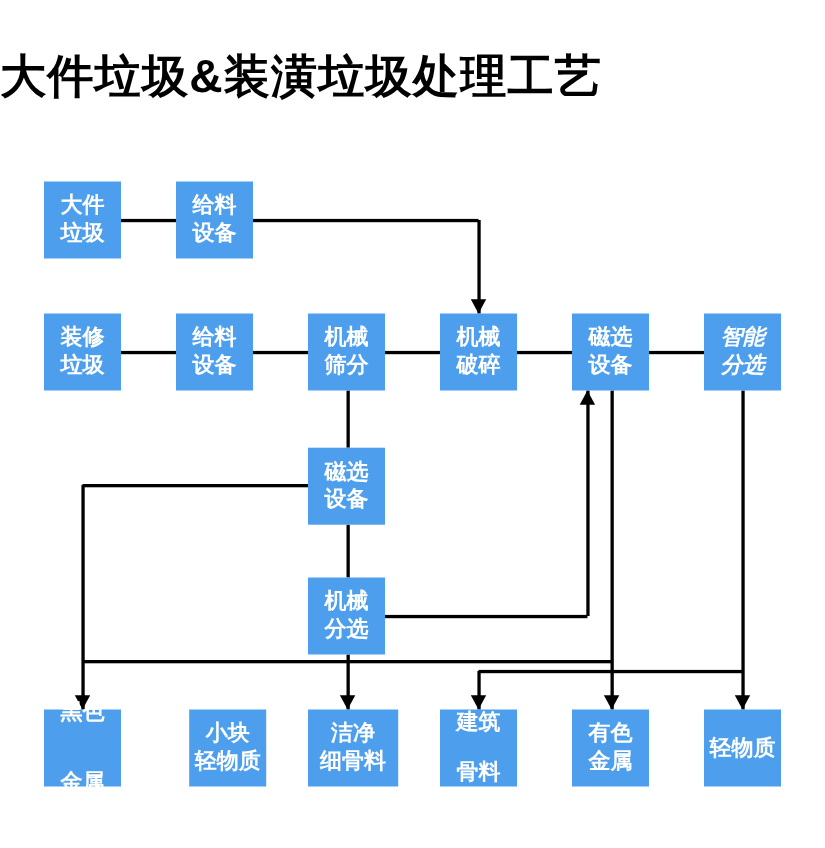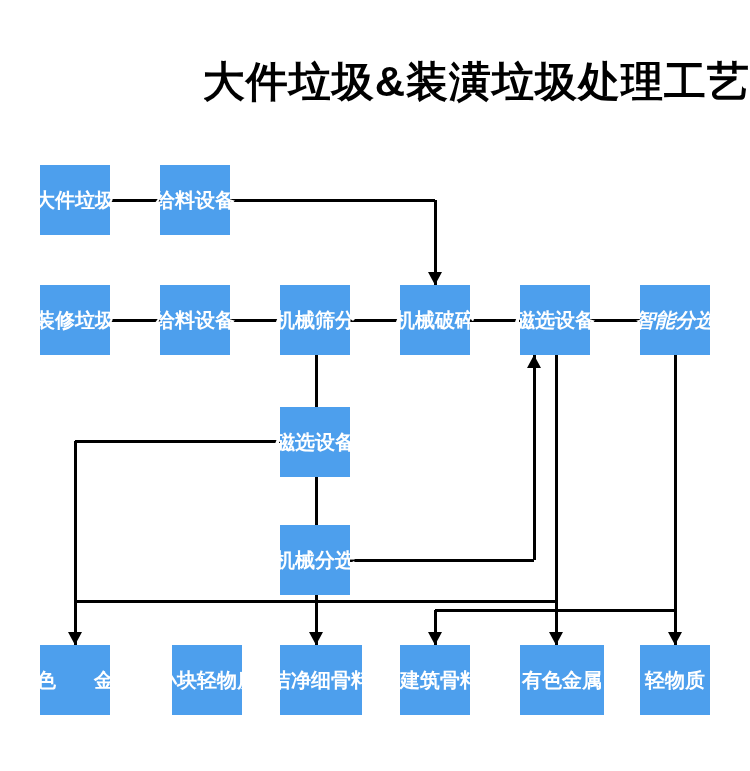--- a/index.html
+++ b/index.html
@@ -13,36 +13,35 @@
     height: 771px;
     background: var(--bg, #ffffff);
     overflow: hidden;
     font-family: "Liberation Sans", sans-serif;
   }
   .diagram-title {
     position: absolute;
     left: 0;
     top: 42px;
     width: 100%;
-    text-align: right;
+    text-align: left;
     font-size: 42px;
     font-weight: bold;
     color: var(--title-color, #000000);
     letter-spacing: 1px;
     white-space: nowrap;
-    margin-top: 12px;
   }
   .node {
     position: absolute;
     width: 70px;
     height: 70px;
     background: var(--node-fill, #4D9FED);
     color: var(--node-text, #ffffff);
     display: flex;
-    flex-direction: row;
+    flex-direction: column;
     align-items: center;
     justify-content: center;
     text-align: center;
     font-size: 20px;
     font-weight: bold;
     line-height: 25px;
     box-sizing: border-box;
   }
   .node-line { white-space: nowrap; }
   .seg {
@@ -147,21 +146,21 @@
         <div class="node-line">轻物质</div>
       </div>
       <div class="node" style="left: 280px; top: 645px; width: 82px; height: 70px;">
         <div class="node-line">洁净</div>
         <div class="node-line">细骨料</div>
       </div>
       <div class="node" style="left: 400px; top: 645px; width: 70px; height: 70px; justify-content: space-between;">
         <div class="node-line">建筑</div>
         <div class="node-line">骨料</div>
       </div>
-      <div class="node" style="left: 520px; top: 645px; width: 84px; height: 70px;">
+      <div class="node" style="left: 520px; top: 645px; width: 70px; height: 70px;">
         <div class="node-line">有色</div>
         <div class="node-line">金属</div>
       </div>
       <div class="node" style="left: 640px; top: 645px; width: 70px; height: 70px;">
         <div class="node-line">轻物质</div>
       </div>
     </div>
 </div>
 
 </body></html>

